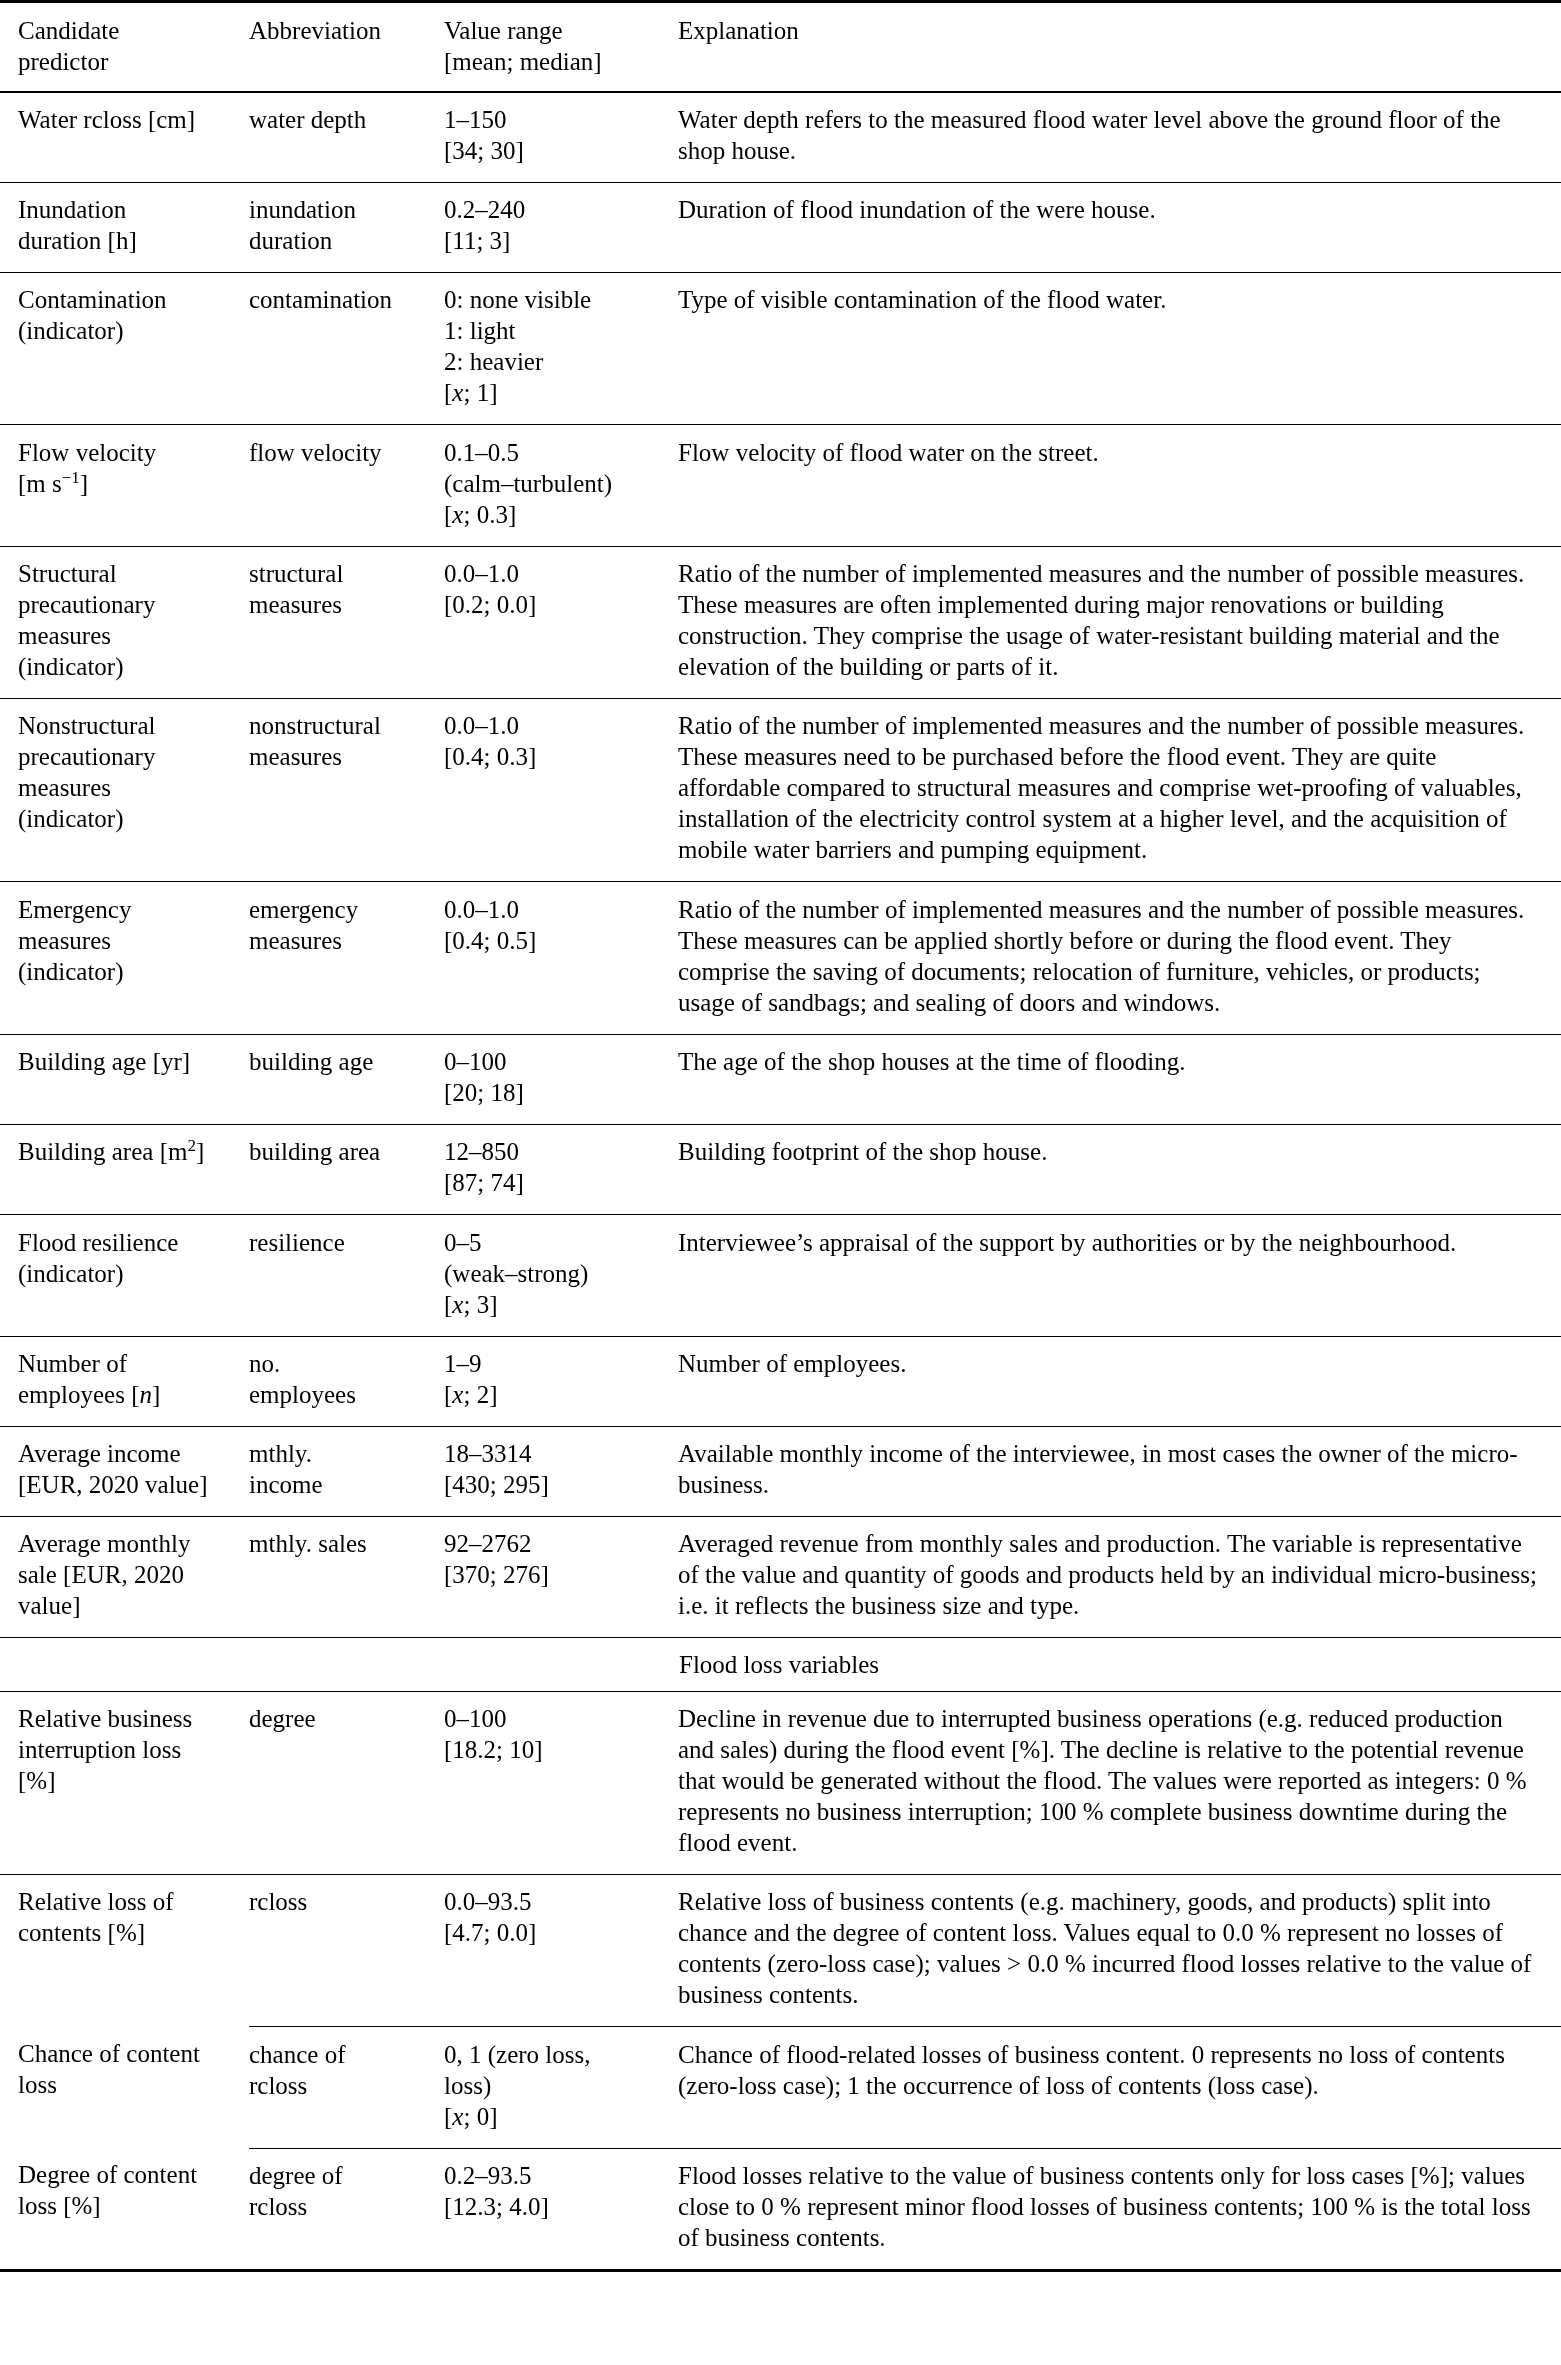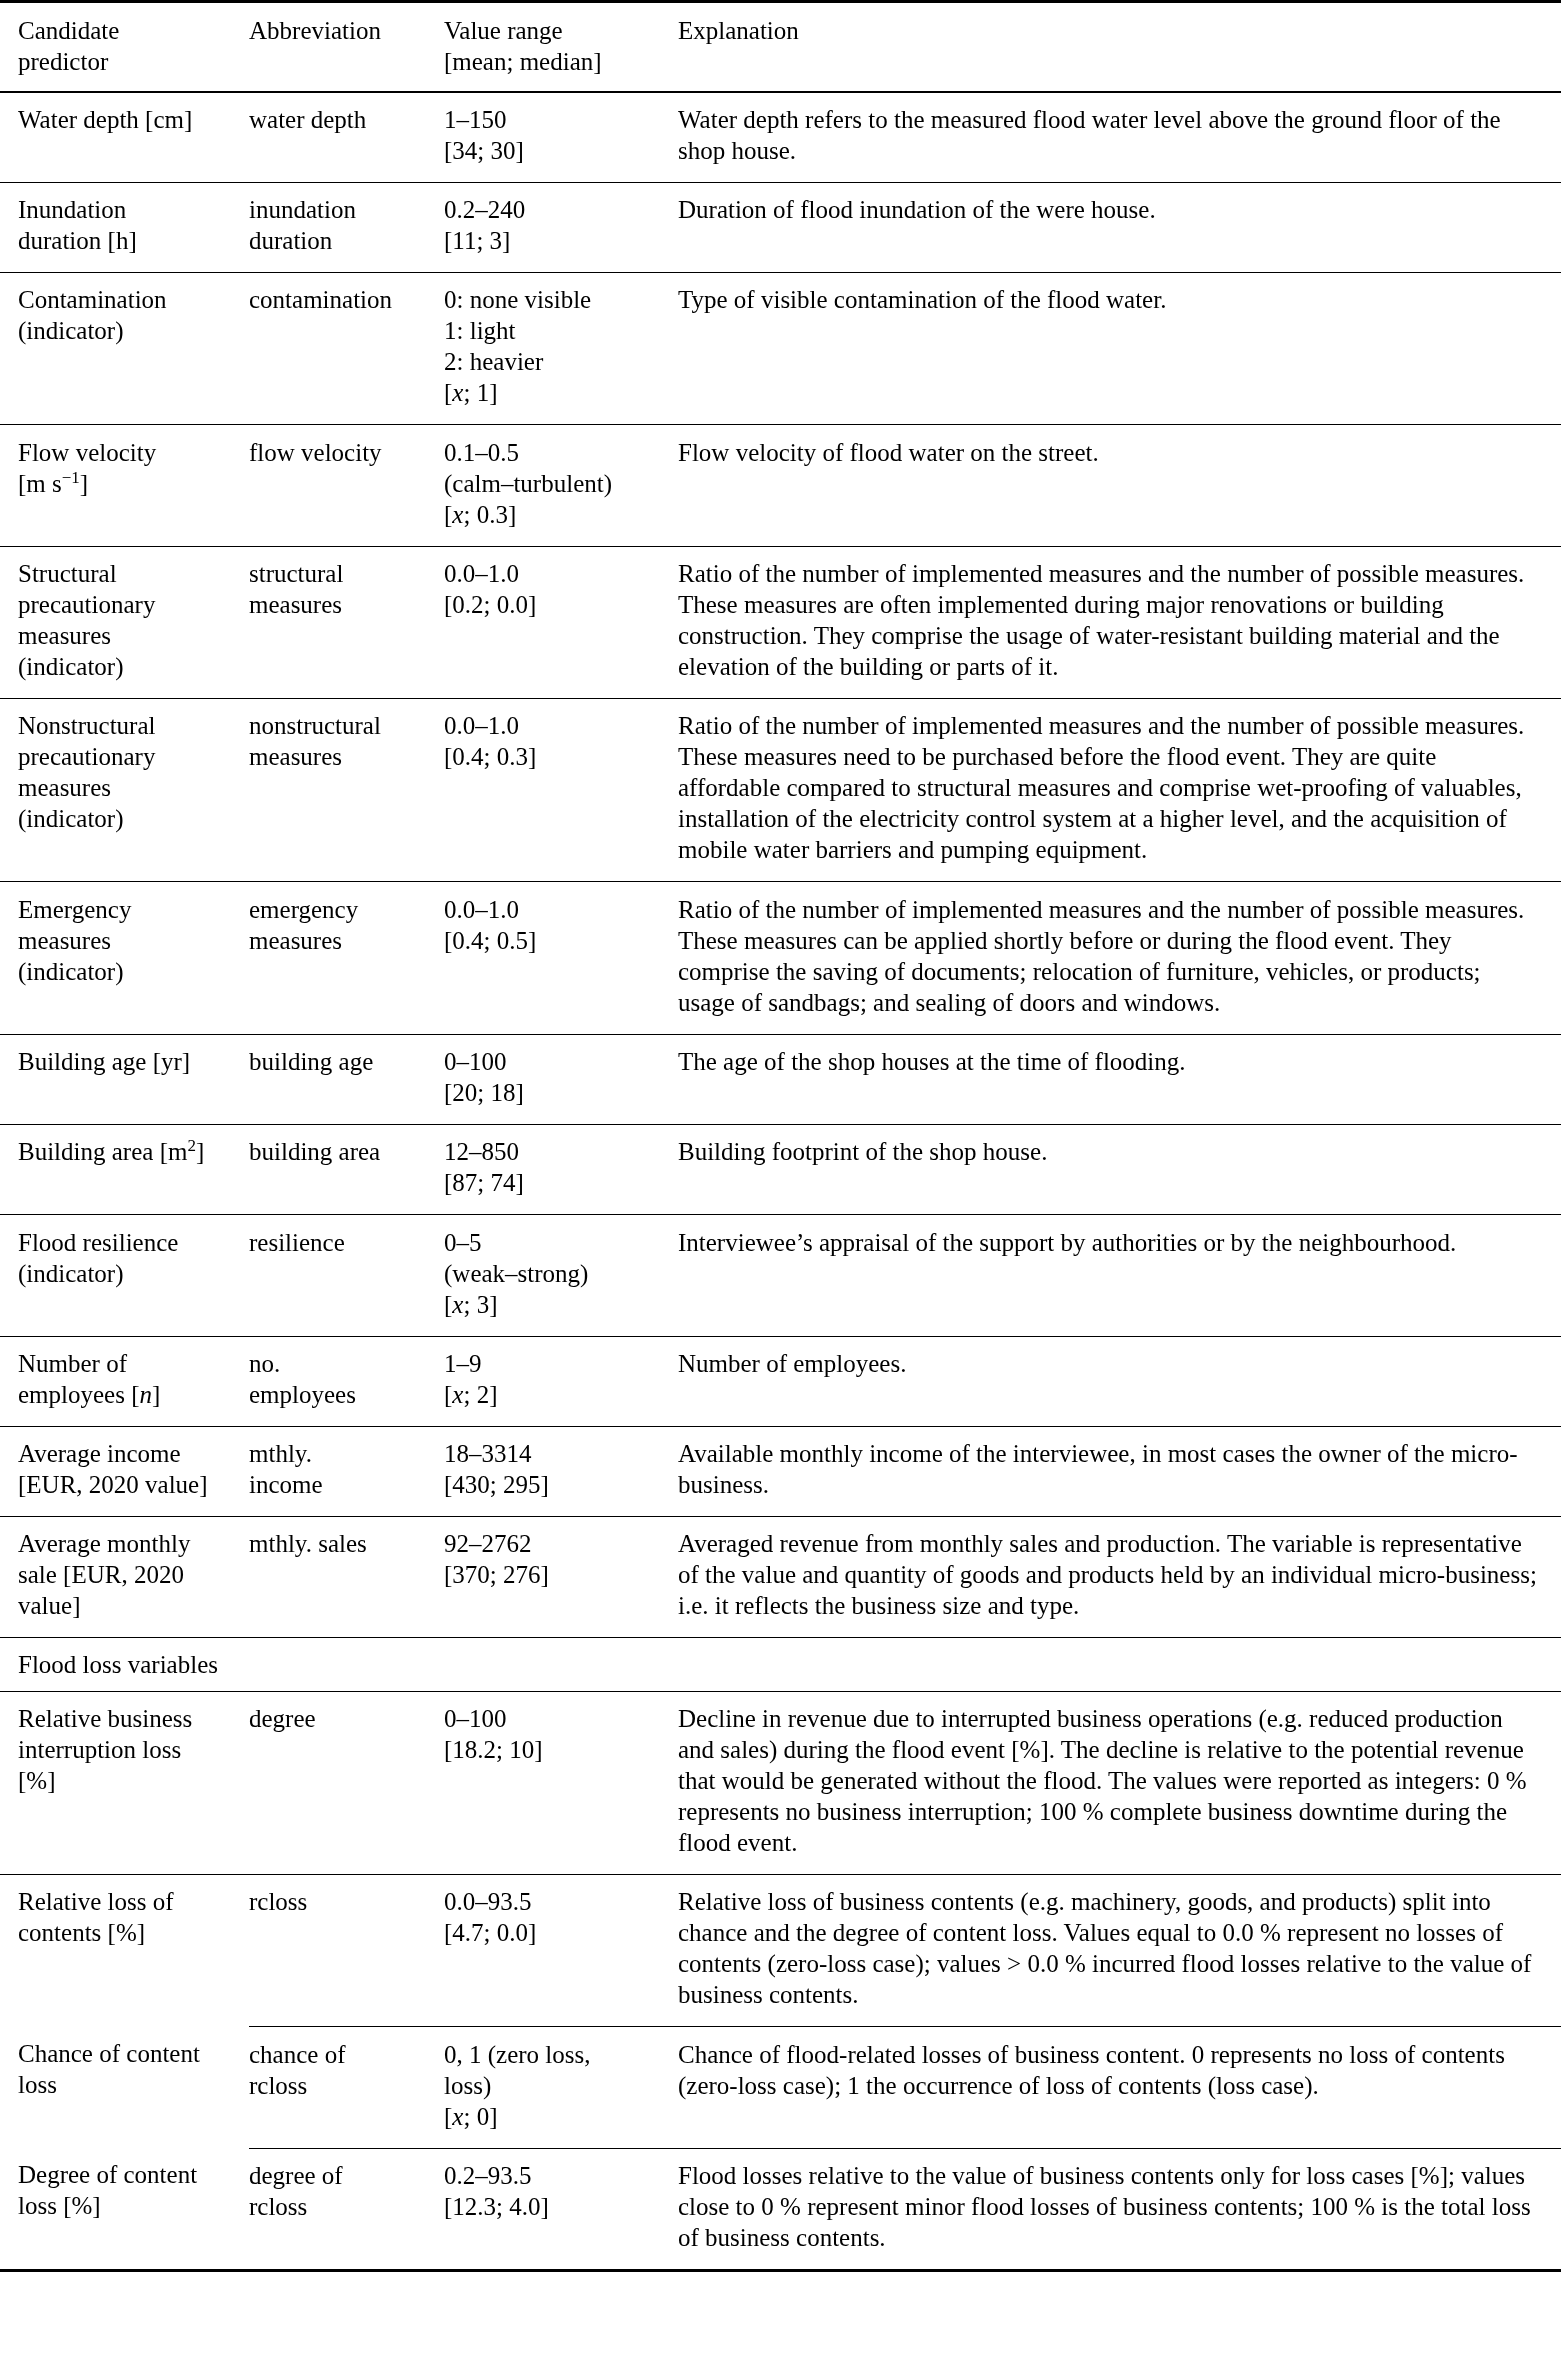--- a/index.html
+++ b/index.html
@@ -32,21 +32,21 @@
     padding: 11.3px 21px 16px 0;
   }
   th:first-child, td:first-child { padding-left: 18px; }
   thead th {
     border-bottom: 2.3px solid #000;
     padding-top: 12px;
     padding-bottom: 13.6px;
   }
   tbody td { border-top: 1.5px solid #000; }
   tr.partial td:first-child { border-top: 0; }
-  tr.section-row td { padding-top: 10.6px; padding-bottom: 10.6px; }
+  tr.section-row td { padding-top: 10.6px; padding-bottom: 10.6px; text-align: center; }
   sup { font-size: 68%; line-height: 0; }
   i { font-style: italic; }
 </style>
 </head>
 <body>
 
 <div class="page">
   <table class="predictors">
     <colgroup>
       <col class="c1">
@@ -57,21 +57,21 @@
     <thead>
       <tr>
         <th>Candidate<br>predictor</th>
         <th>Abbreviation</th>
         <th>Value range<br>[mean; median]</th>
         <th>Explanation</th>
       </tr>
     </thead>
     <tbody>
       <tr>
-        <td>Water depth [cm]</td>
+        <td>Water rcloss [cm]</td>
         <td>water depth</td>
         <td>1–150<br>[34; 30]</td>
         <td>Water depth refers to the measured flood water level above the ground floor of the shop house.</td>
       </tr>
       <tr>
         <td>Inundation<br>duration [h]</td>
         <td>inundation<br>duration</td>
         <td>0.2–240<br>[11; 3]</td>
         <td>Duration of flood inundation of the were house.</td>
       </tr>

